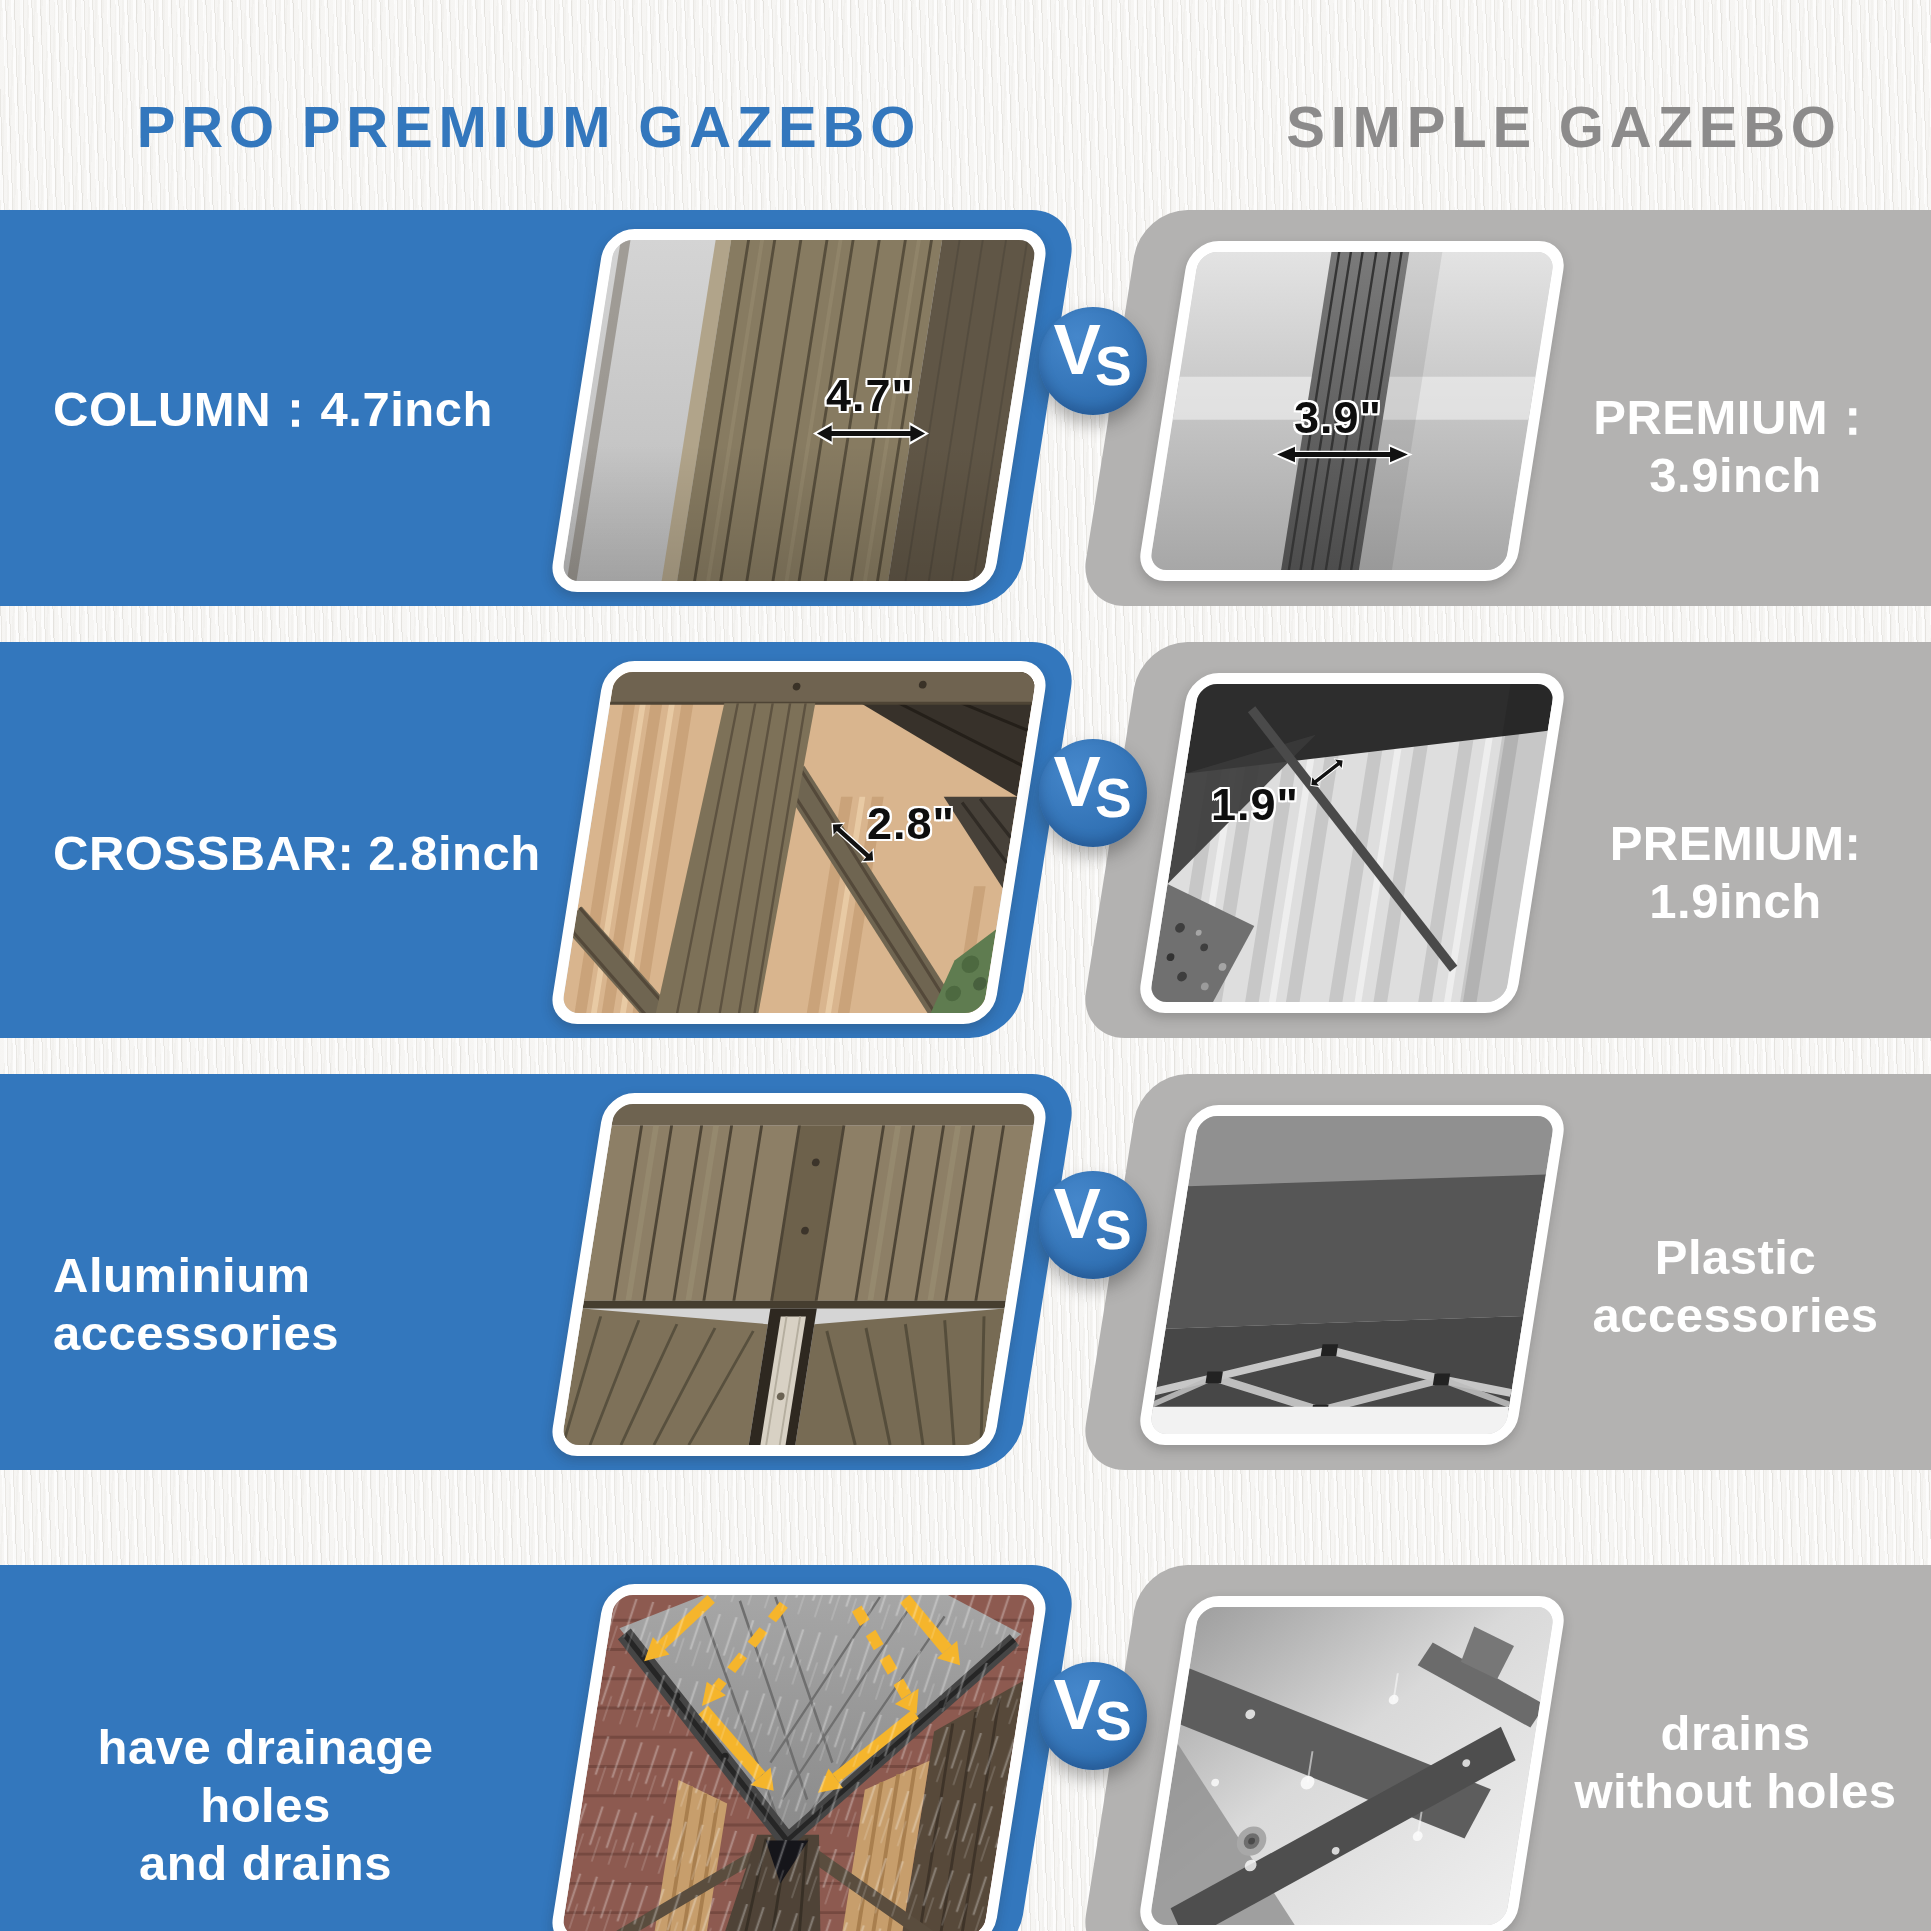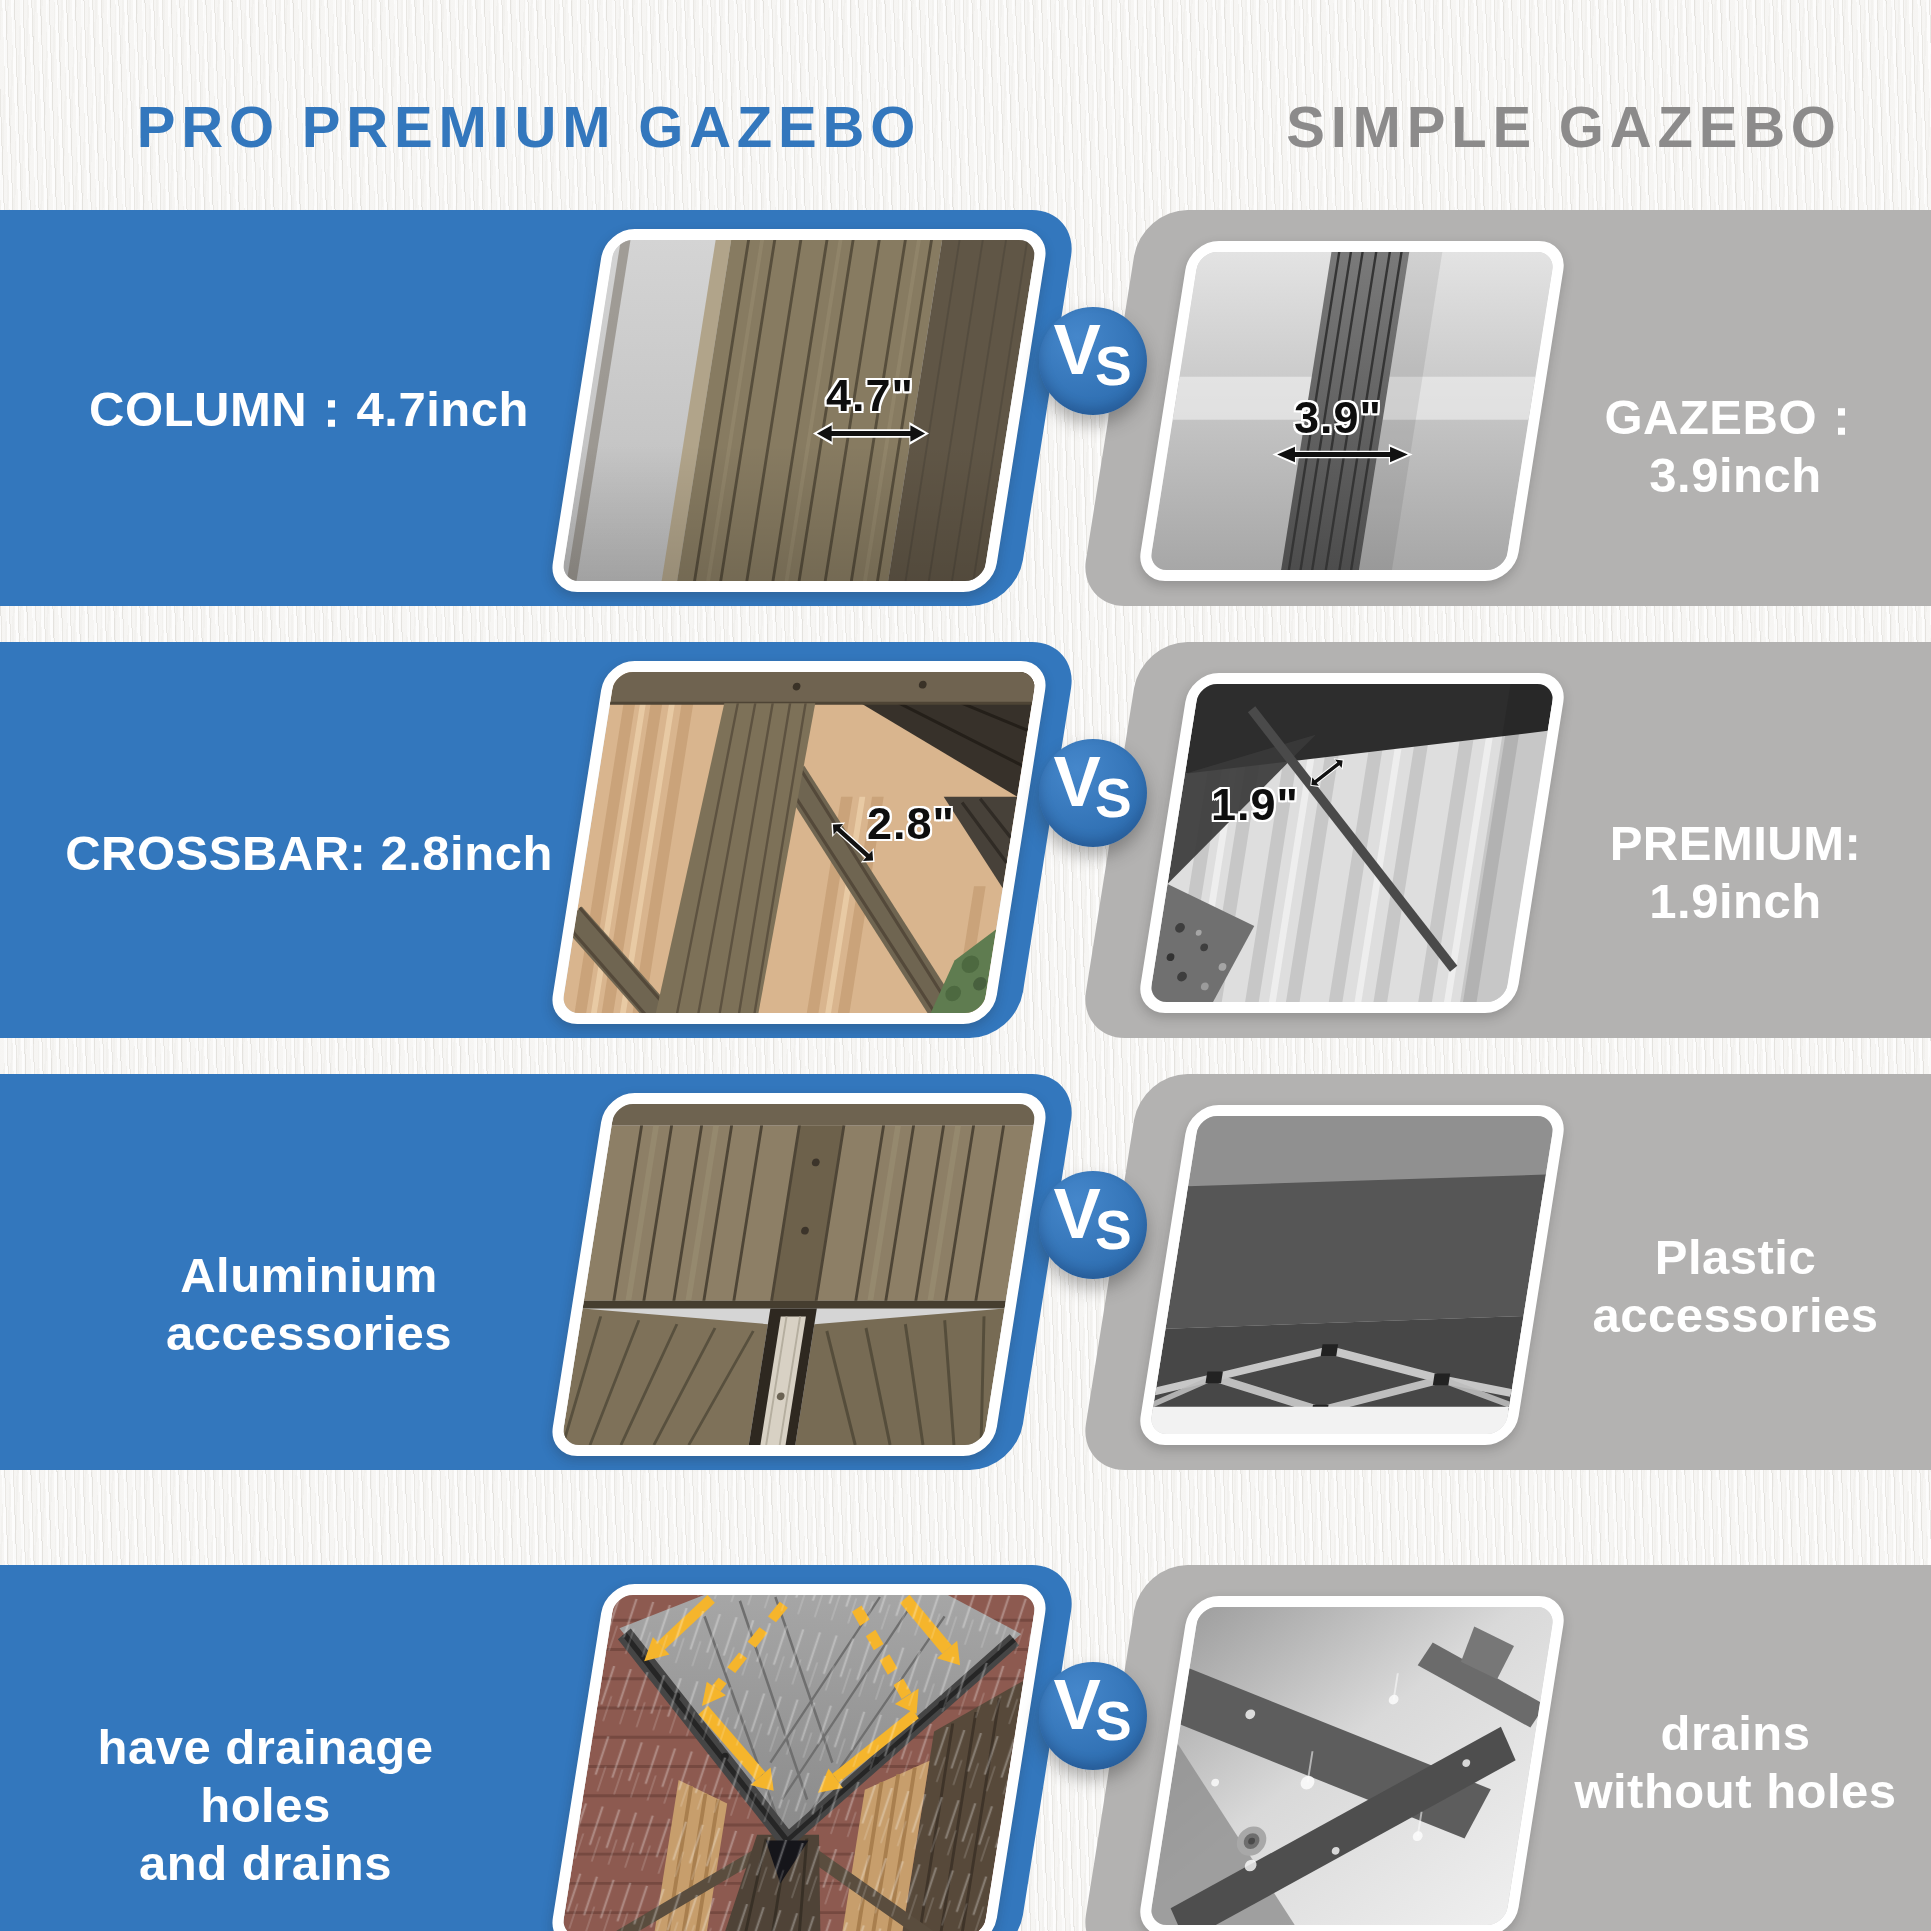--- a/index.html
+++ b/index.html
@@ -23,21 +23,21 @@
   .band-gray{left:1110px;width:908px;border-radius:46px;background:#b3b2b1;}
   
   .frame{position:absolute;border:11.6px solid #fff;border-radius:29px;overflow:hidden;
          transform:skewX(-9deg);box-shadow:0 4.8px 11.6px rgba(30,30,30,.22);z-index:2;background:#d5d5d5;box-sizing:border-box;}
   .frame-left{left:577px;top:19.3px;width:444px;height:363px;}
   .frame-right{left:1163px;top:31px;width:378px;height:340px;}
   .frame svg{display:block;width:100%;height:100%;}
   
   .cap{position:absolute;color:#fff;font-weight:800;font-size:49px;line-height:58px;letter-spacing:0.5px;z-index:3;}
   .cap span{display:block;}
-  .cap-left{left:53px;width:512px;text-align:center;}
+  .cap-left{left:53px;width:512px;text-align:left;}
   .row4 .cap-left{left:34px;width:463px;text-align:center;}
   .cap-right{left:1547px;width:377px;text-align:center;}
   .row1 .cap-left{top:170px}.row2 .cap-left{top:182px}.row3 .cap-left{top:172px}.row4 .cap-left{top:153px}
   .row1 .cap-right{top:178px}.row2 .cap-right{top:172px}.row3 .cap-right{top:154px}.row4 .cap-right{top:139px}
   
   .meas{position:absolute;font-size:45px;font-weight:800;color:#0e0e0e;letter-spacing:1px;z-index:4;
         text-shadow:-1.9px -1.9px 0 #fff,1.9px -1.9px 0 #fff,-1.9px 1.9px 0 #fff,1.9px 1.9px 0 #fff,0 -1.9px 0 #fff,0 1.9px 0 #fff,-1.9px 0 0 #fff,1.9px 0 0 #fff;}
   .arrow{position:absolute;z-index:4;}
   .row1 .m-left{left:826px;top:160px}.row1 .a-left{left:811px;top:210px;width:120px;height:27px}
   .row1 .m-right{left:1294px;top:182px}.row1 .a-right{left:1270px;top:232px;width:145px;height:25px}
@@ -104,21 +104,21 @@
         <rect x="136" width="80" height="326" fill="url(#r1c)"></rect>
         <path d="M144 0 V326 M156 0 V326 M168 0 V326 M182 0 V326 M196 0 V326 M208 0 V326" stroke="#343434" stroke-width="2.5"></path>
       </svg>
     </div>
 
     <div class="cap cap-left">
       <span>COLUMN：4.7inch</span>
       <span></span>
     </div>
     <div class="cap cap-right">
-      <span>GAZEBO：</span>
+      <span>PREMIUM：</span>
       <span>3.9inch</span>
     </div>
 
     <div class="meas m-left">4.7"</div>
     <svg class="arrow a-left" viewBox="0 0 122 26" preserveAspectRatio="none">
       <path d="M2 13 L22 2 L22 9 L100 9 L100 2 L120 13 L100 24 L100 17 L22 17 L22 24 Z" fill="#fff"></path>
       <path d="M6 13 L21 5 L21 10.5 L101 10.5 L101 5 L116 13 L101 21 L101 15.5 L21 15.5 L21 21 Z" fill="#111"></path>
     </svg>
     <div class="meas m-right">3.9"</div>
     <svg class="arrow a-right" viewBox="0 0 122 26" preserveAspectRatio="none">

